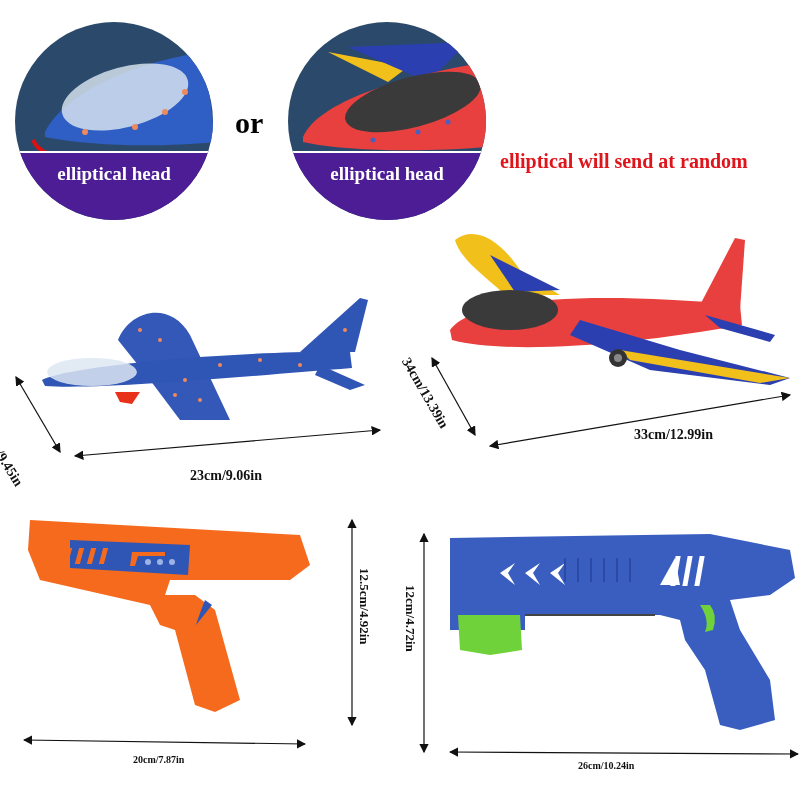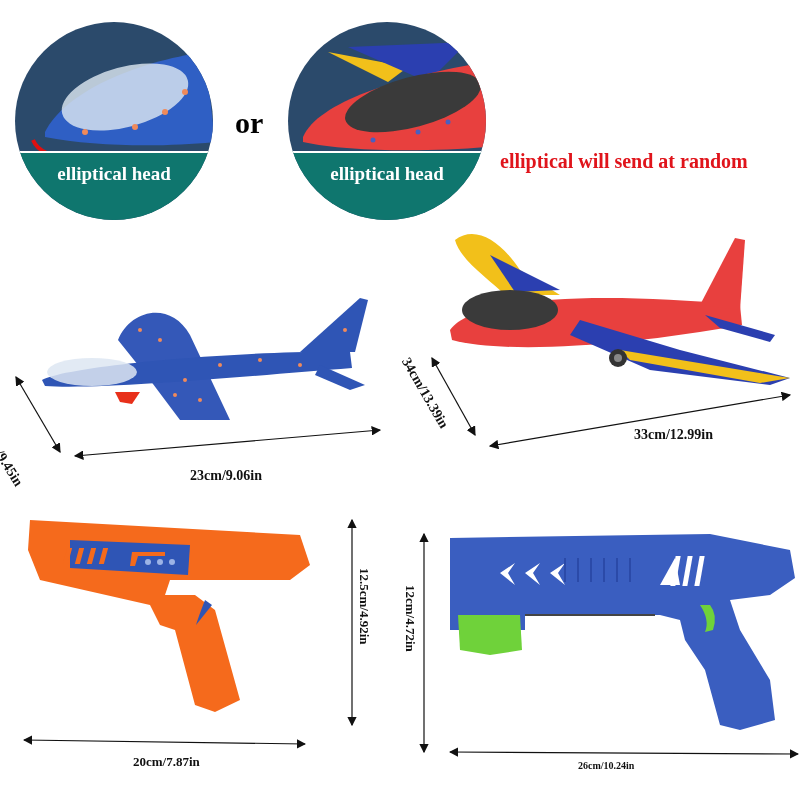--- a/index.html
+++ b/index.html
@@ -1,21 +1,21 @@
 <!DOCTYPE html>
 <html><head>
 <meta charset="utf-8">
 <style>
   html, body { margin: 0; padding: 0; background: #ffffff; }
   body { width: 800px; height: 800px; position: relative; overflow: hidden;
          font-family: "Liberation Serif", "DejaVu Serif", serif; }
   .abs { position: absolute; }
   .circle { position: absolute; border-radius: 50%; overflow: hidden; background: #2b4a6b; }
   .circle .band { position: absolute; left: 0; right: 0; bottom: 0; height: 34%;
-                  background: #0f766e; border-top: 2px solid #ffffff; }
+                  background: #4c1d95; border-top: 2px solid #ffffff; }
   .circle .band span { position: absolute; left: 0; right: 0; top: 10px; text-align: center;
                   color: #fff; font-weight: bold; font-size: 19px; }
   .or-text { font-weight: bold; font-size: 30px; color: #000; }
   .note { font-weight: bold; font-size: 20px; color: #e0141b; white-space: nowrap; }
   .dim { font-weight: bold; font-size: 14px; color: #111; white-space: nowrap; }
   svg { position: absolute; left: 0; top: 0; }
 </style>
 </head>
 <body>
 
@@ -141,16 +141,16 @@
     <line x1="24" y1="740" x2="305" y2="744"></line>
     <line x1="424" y1="534" x2="424" y2="752"></line>
     <line x1="450" y1="752" x2="798" y2="754"></line>
   </g>
 </svg>
 
 <div class="abs dim" style="left:190px; top:468px;">23cm/9.06in</div>
 <div class="abs dim" style="left:-12px; top:420px; transform:rotate(58deg); transform-origin:left top;">24cm/9.45in</div>
 <div class="abs dim" style="left:634px; top:427px;">33cm/12.99in</div>
 <div class="abs dim" style="left:412px; top:355px; transform:rotate(60deg); transform-origin:left top;">34cm/13.39in</div>
-<div class="abs dim" style="left:133px; top:754px; font-size:13px;">20cm/7.87in</div>
+<div class="abs dim" style="left:133px; top:754px; font-size:10px;">20cm/7.87in</div>
 <div class="abs dim" style="left:372px; top:568px; transform:rotate(90deg); transform-origin:left top; font-size:13px;">12.5cm/4.92in</div>
 <div class="abs dim" style="left:578px; top:760px; font-size:10px;">26cm/10.24in</div>
 <div class="abs dim" style="left:418px; top:585px; transform:rotate(90deg); transform-origin:left top; font-size:13px;">12cm/4.72in</div>
 
 </body></html>

